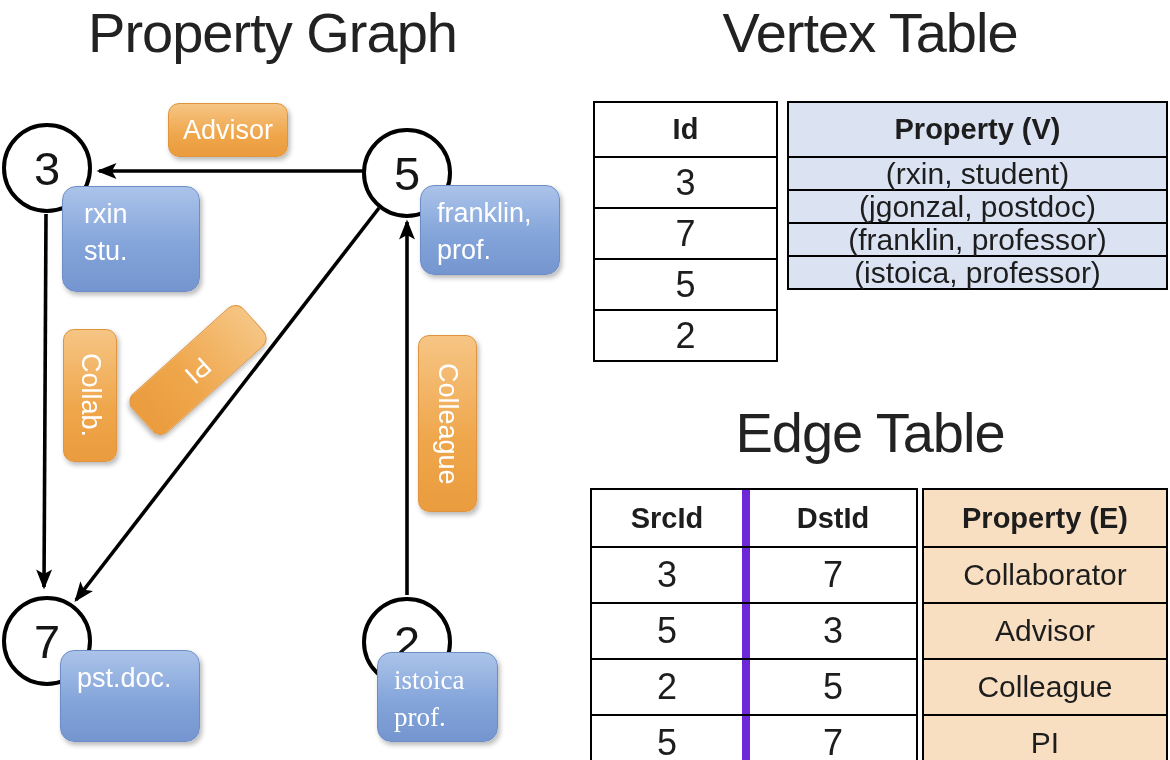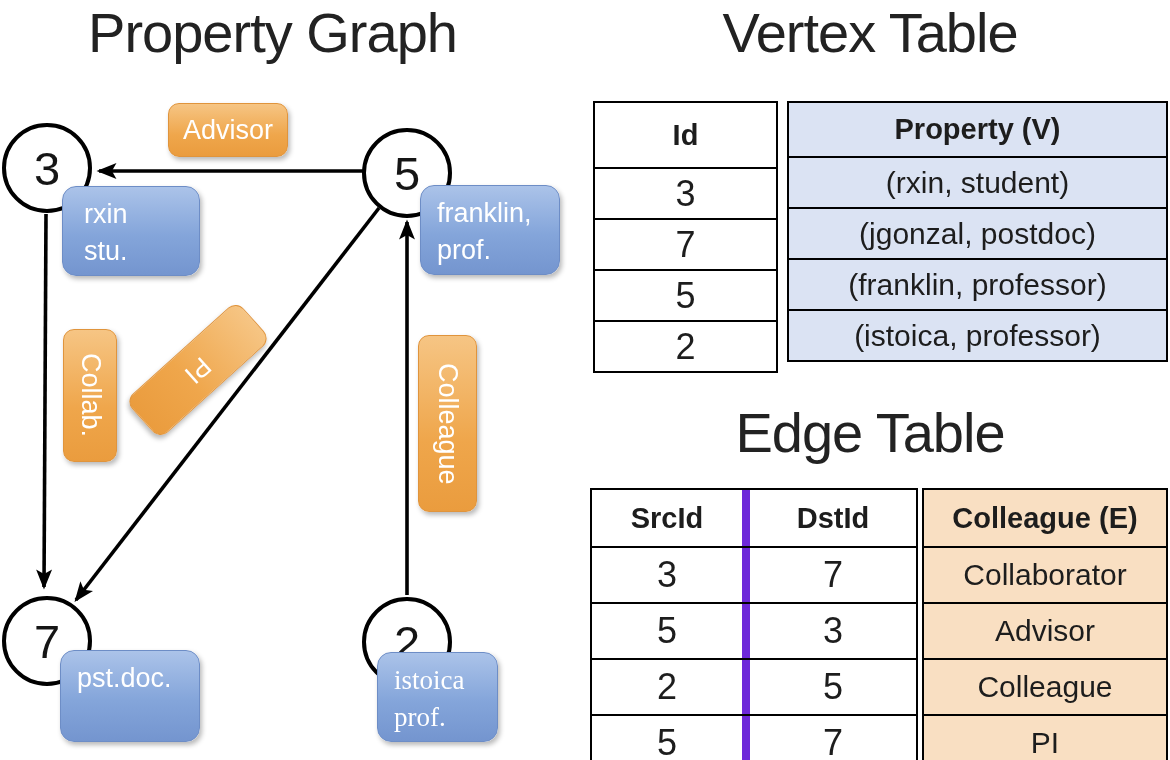--- a/index.html
+++ b/index.html
@@ -24,21 +24,21 @@
   .n5 { left:362px; top:128px; }
   .n7 { left:2px;   top:596px; }
   .n2 { left:362px; top:597px; }
 
   .chip-blue {
     position:absolute; z-index:3; border-radius:14px;
     background:linear-gradient(180deg,#abc3e9 0%,#84a5da 55%,#7495cf 100%);
     border:1.5px solid #6d8dc6; box-shadow:2px 3px 5px rgba(0,0,0,.28);
     color:#fff; font-size:27px; line-height:37px; padding:9px 6px 0 16px;
   }
-  .b-rxin     { left:62px;  top:186px; width:138px; height:90px;padding-left:21px; }
+  .b-rxin     { left:62px;  top:186px; width:138px; height:106px;padding-left:21px; }
   .b-franklin { left:420px; top:185px; width:140px; height:90px; }
   .b-jgonzal  { left:60px;  top:650px; width:140px; height:92px; }
   .b-istoica  { left:377px; top:652px; width:121px; height:90px;font-family:Liberation Serif, serif; }
 
   .chip-orange {
     position:absolute; z-index:3; border-radius:11px;
     background:linear-gradient(180deg,#f6c584 0%,#efa64b 60%,#ea9c3e 100%);
     border:1px solid #e0943c; box-shadow:2px 3px 5px rgba(0,0,0,.28);
     color:#fff; display:flex; align-items:center; justify-content:center; font-size:27px;
   }
@@ -52,23 +52,23 @@
   .tbl { position:absolute; border:2.5px solid #000; background:#fff; z-index:2; }
   .row { display:flex; align-items:center; justify-content:center; height:56px; border-top:2px solid #000; font-size:30px; color:#1d1d1d; white-space:nowrap; }
   .row:first-child { border-top:none; }
   .hdr { font-weight:bold; font-size:29px; }
   .num { font-size:36px; }
   .fill-blue   { background:#737373; }
   .fill-blue .row { background:#dbe3f3; }
   .fill-orange .row { background:#f9dfc2; }
 
   .vtx-id   { left:593px; top:101px; width:185px; }
-  .vtx-id .row { height:51px; } .vtx-id .row:first-child { height:64px; }
+  .vtx-id .row { height:51px; } .vtx-id .row:first-child { height:53px; }
   .vtx-prop { left:787px; top:101px; width:381px; }
-  .vtx-prop .row { height:51px; } .vtx-prop .row:first-child { height:53px; }
+  .vtx-prop .row { height:33px; } .vtx-prop .row:first-child { height:53px; }
 
   .edg-ids  { left:590px; top:488px; width:328px; }
   .edg-ids .row { display:grid; grid-template-columns:150px 1fr; padding:0; }
   .edg-ids .cell { display:flex; align-items:center; justify-content:center; height:100%; }
   .edg-ids .c2 { border-left:8px solid #6d28d9; }
   .edg-prop { left:922px; top:488px; width:246px; }
 </style>
 </head>
 <body>
 
@@ -157,20 +157,20 @@
       <span class="cell c1">2</span>
       <span class="cell c2">5</span>
     </div>
     <div class="row num">
       <span class="cell c1">5</span>
       <span class="cell c2">7</span>
     </div>
   </div>
 
   <div class="tbl edg-prop fill-orange">
-    <div class="row hdr">Colleague (E)</div>
+    <div class="row hdr">Property (E)</div>
     <div class="row">Collaborator</div>
     <div class="row">Advisor</div>
     <div class="row">Colleague</div>
     <div class="row">PI</div>
   </div>
 
 </div>
 
 </body></html>

